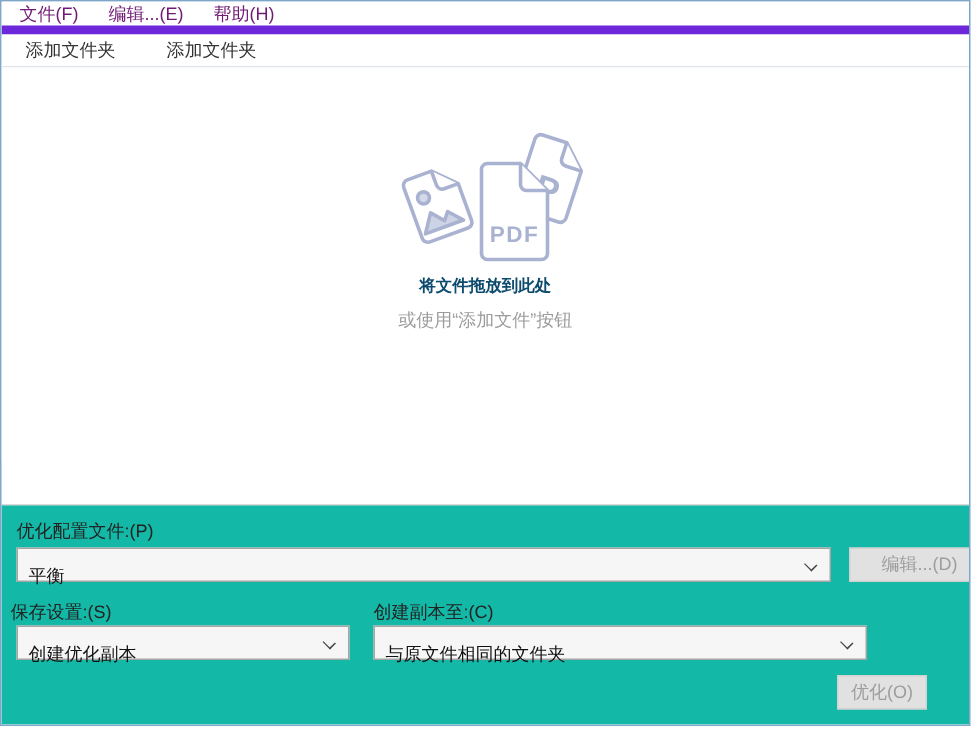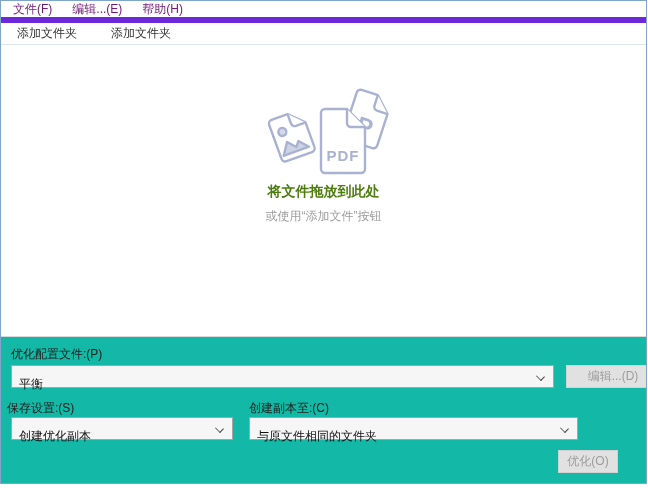--- a/index.html
+++ b/index.html
@@ -33,21 +33,21 @@
   .toolbar {
     height: 22px; background: #fff; display: flex; align-items: center;
     font-size: 12px; color: #333; padding-left: 6px; border-bottom: 1px solid #dfe5ec;
   }
   .tool-item { padding: 3px 10px; margin-right: 14px; }
   
   .dropzone {
     height: 261px; background: #fff; display: flex; flex-direction: column; align-items: center;
   }
   .doc-illustration { margin-top: 36px; width: 156px; height: 96px; }
-  .drop-title { margin-top: 6px; font-size: 14px; font-weight: bold; color: #4d7c0f; }
+  .drop-title { margin-top: 6px; font-size: 11px; font-weight: bold; color: #0c4a6e; }
   .drop-subtitle { margin-top: 7px; font-size: 12px; color: #9c9c9c; }
   
   .panel {
     position: absolute; left: 0; bottom: 0; width: 645px; height: 147px;
     background: #14b8a6; border-top: 1px solid #d9d9d9; font-size: 12px; color: #222;
   }
   .panel .field-label { position: absolute; font-size: 12px; color: #222; }
   .combo {
     position: absolute; height: 23px; background: #f6f6f6; border: 1px solid #a5a5a5;
     display: flex; align-items: center; padding: 16px 24px 0 7px; font-size: 12px; color: #111;

